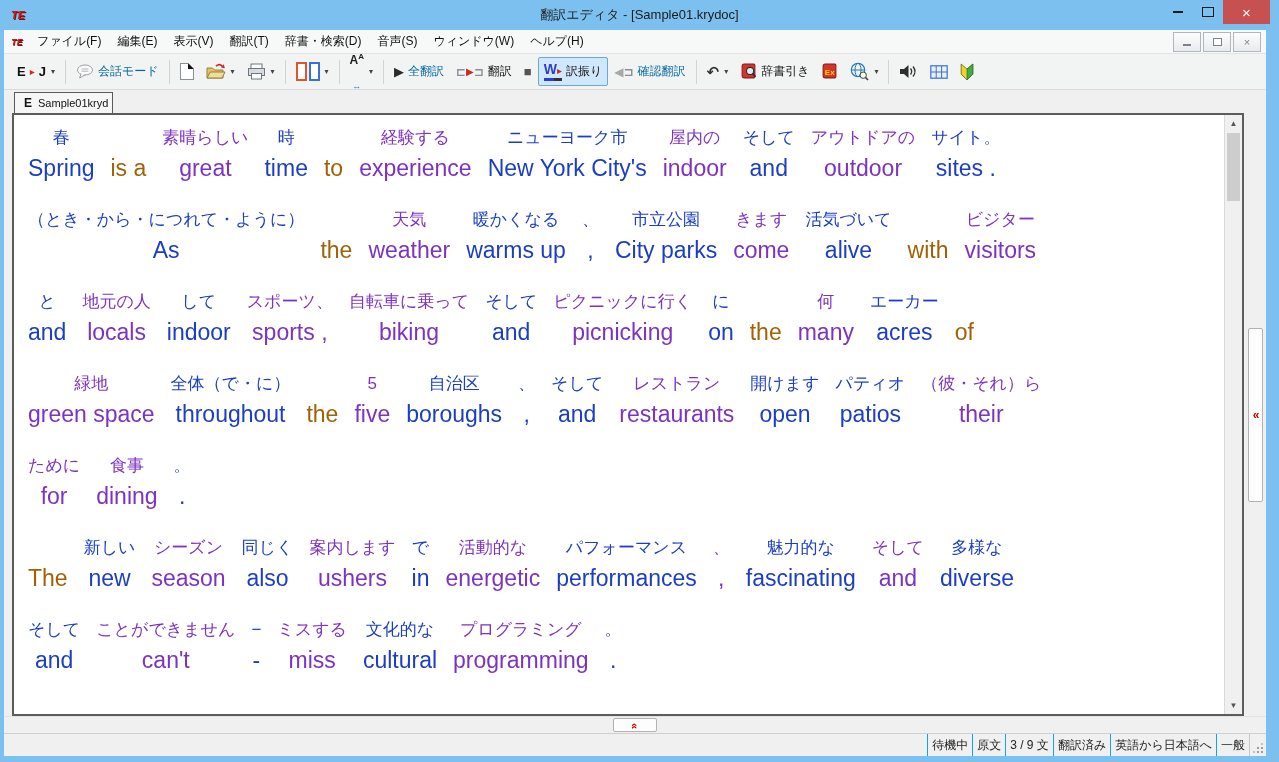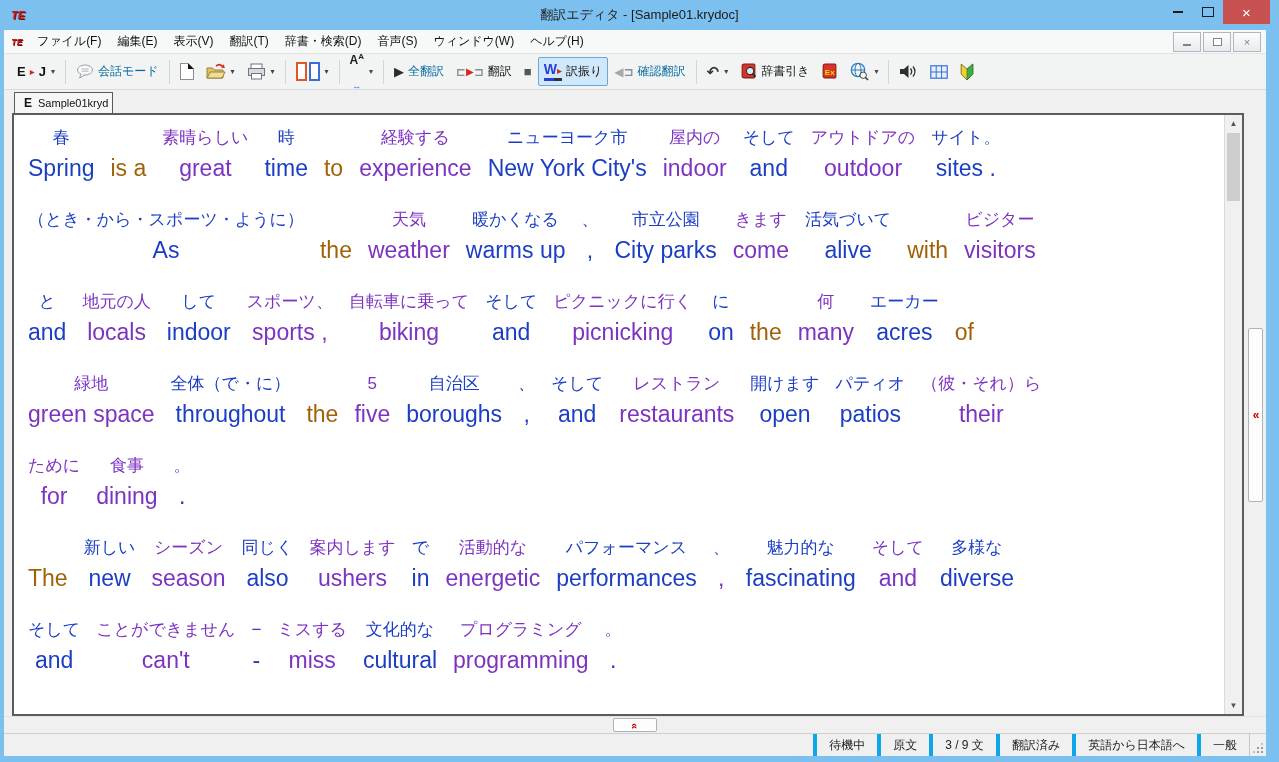--- a/index.html
+++ b/index.html
@@ -92,21 +92,21 @@
 
   
   .hbar{height:16px;flex:none;background:#f0f0f0;border-top:1px solid #e2e2e2;display:flex;align-items:center;justify-content:center;}
   .hhandle{width:42px;height:12px;background:#fdfdfd;border:1px solid #b2b2b2;border-radius:2px;
     display:flex;align-items:center;justify-content:center;color:#c40000;font-size:11px;font-weight:bold;}
   .hhandle span{display:inline-block;transform:rotate(90deg);letter-spacing:-2px;}
 
   
   .statusbar{height:22px;flex:none;background:#f0f0f0;border-top:1px solid #cfcfcf;display:flex;align-items:stretch;font-size:12px;color:#222;}
   .sfiller{flex:1;}
-  .scell{display:flex;align-items:center;justify-content:center;padding:0 12px;border-left:4px solid #0ea5e9;white-space:nowrap;}
+  .scell{display:flex;align-items:center;justify-content:center;padding:0 4px;border-left:1px solid #0ea5e9;white-space:nowrap;}
   .grip{width:16px;border-left:1px solid #c9c9c9;position:relative;}
   .grip::after{content:"";position:absolute;right:3px;bottom:3px;width:2px;height:2px;background:#9c9c9c;
     box-shadow:-4px 0 #9c9c9c,0 -4px #9c9c9c,-8px 0 #c4c4c4,0 -8px #c4c4c4,-4px -4px #9c9c9c;}
 </style>
 </head>
 <body>
 
 <div class="window">
 
   <div class="titlebar">
@@ -322,21 +322,21 @@
                 <span class="ruby">そして</span>
                 <span class="eng">and</span>
               </span><span class="word c-purple">
                 <span class="ruby">アウトドアの</span>
                 <span class="eng">outdoor</span>
               </span><span class="word c-blue">
                 <span class="ruby">サイト。</span>
                 <span class="eng">sites .</span>
               </span></div>
             <div class="line"><span class="word c-blue">
-                <span class="ruby">（とき・から・スポーツ・ように）</span>
+                <span class="ruby">（とき・から・につれて・ように）</span>
                 <span class="eng">As</span>
               </span><span class="word c-black">
                 <span class="ruby"></span>
                 <span class="eng">the</span>
               </span><span class="word c-purple">
                 <span class="ruby">天気</span>
                 <span class="eng">weather</span>
               </span><span class="word c-blue">
                 <span class="ruby">暖かくなる</span>
                 <span class="eng">warms up</span>

